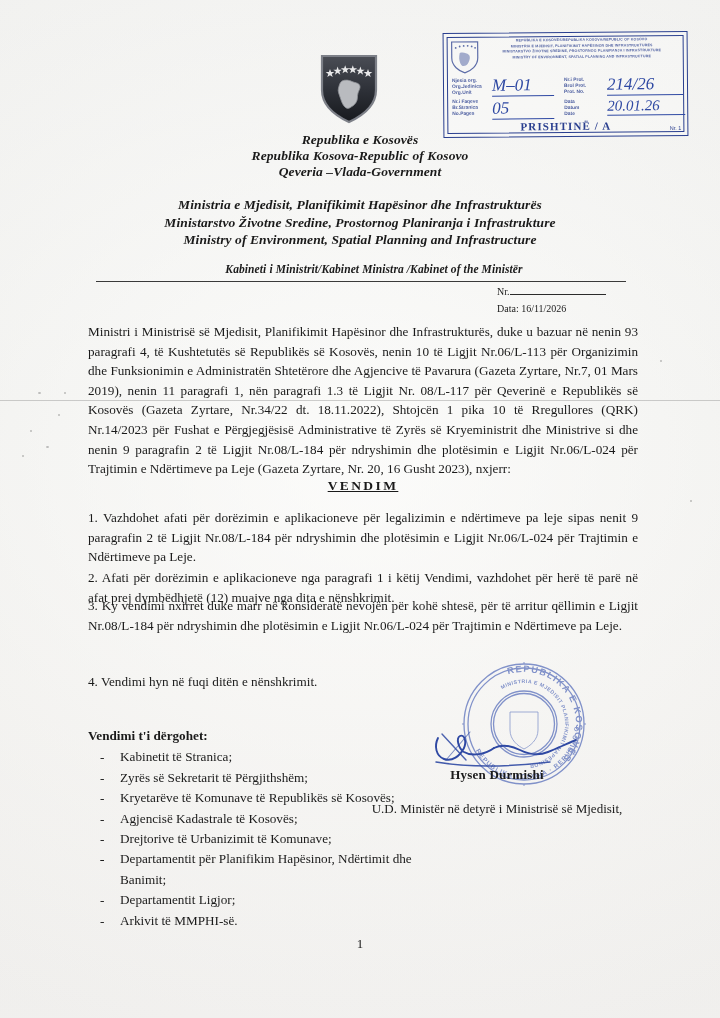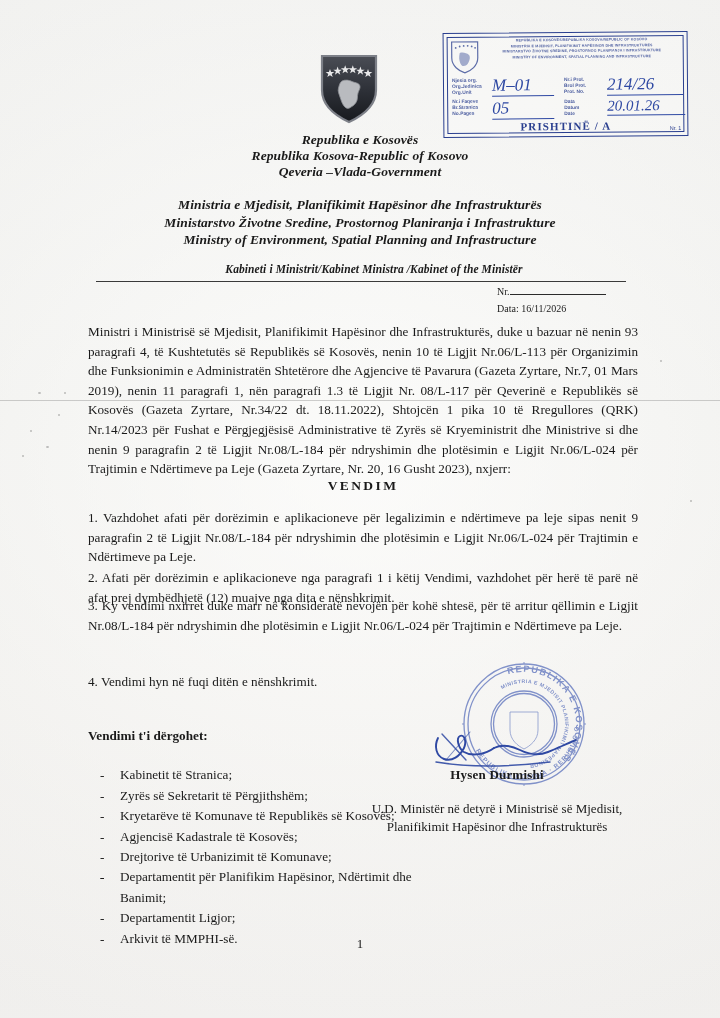--- a/index.html
+++ b/index.html
@@ -146,20 +146,21 @@
     text-align: justify;
     text-justify: inter-word;
   }
   #para-intro { top: 322px; }
   #vendim {
     position: absolute; left: 88px; width: 550px; top: 478px;
     text-align: center;
     font-weight: bold;
     font-size: 13.5px;
     letter-spacing: 2.4px;
+    text-decoration: underline;
   }
   #item-1 { top: 508px; }
   #item-2 { top: 568px; }
   #item-3 { top: 596px; }
   #item-4 { top: 672px; text-align: left; }
 
   
   #sig-block {
     position: absolute;
     left: 352px; top: 718px; width: 290px;
@@ -189,21 +190,21 @@
   }
   #seal svg { width: 100%; height: 100%; display: block; }
 
   
   #dist {
     position: absolute;
     left: 88px; top: 726px; width: 360px;
     font-size: 13.2px;
     line-height: 20.4px;
   }
-  #dist-title { font-weight: 600; margin-bottom: 19px; }
+  #dist-title { font-weight: 600; margin-bottom: 1px; }
   #dist ul { list-style: none; margin: 0; padding: 0 0 0 12px; }
   #dist li { position: relative; padding-left: 20px; }
   #dist li .dash {
     position: absolute; left: 0; top: 0;
   }
 
   
   #pageno {
     position: absolute;
     left: 0; width: 720px; top: 936px;
@@ -359,21 +360,20 @@
           <circle cx="5" cy="66" r="1.1"></circle>
       </g>
       <path d="M52 54 H80 V72 C80 82 72 88 66 91 C60 88 52 82 52 72 Z" fill="none" stroke="#3a55b0" stroke-width="1" opacity=".75"></path>
     </svg>
   </div>
 
   <div id="sig-block">
     <div id="sig-name">Hysen Durmishi</div>
     <div id="sig-title">
       <div>U.D. Ministër në detyrë i Ministrisë së  Mjedisit,</div>
-      <div>Planifikimit Hapësinor dhe Infrastrukturës</div>
     </div>
   </div>
 
   <div id="sig-stroke">
     <svg viewBox="0 0 160 48" xmlns="http://www.w3.org/2000/svg">
       <g fill="none" stroke="#2f49a3" stroke-linecap="round" stroke-linejoin="round">
         <path d="M8 12 C4 20 6 30 14 33 C22 36 30 30 34 22 C37 15 34 8 30 10 C26 12 28 22 34 26 C42 31 56 28 64 22" stroke-width="1.9"></path>
         <path d="M64 22 C72 18 82 20 90 24 C98 28 108 30 118 26 C128 22 136 18 146 14" stroke-width="1.9"></path>
         <path d="M12 8 L36 34" stroke-width="1.4" opacity=".85"></path>
         <path d="M16 34 L40 6" stroke-width="1.1" opacity=".6"></path>

